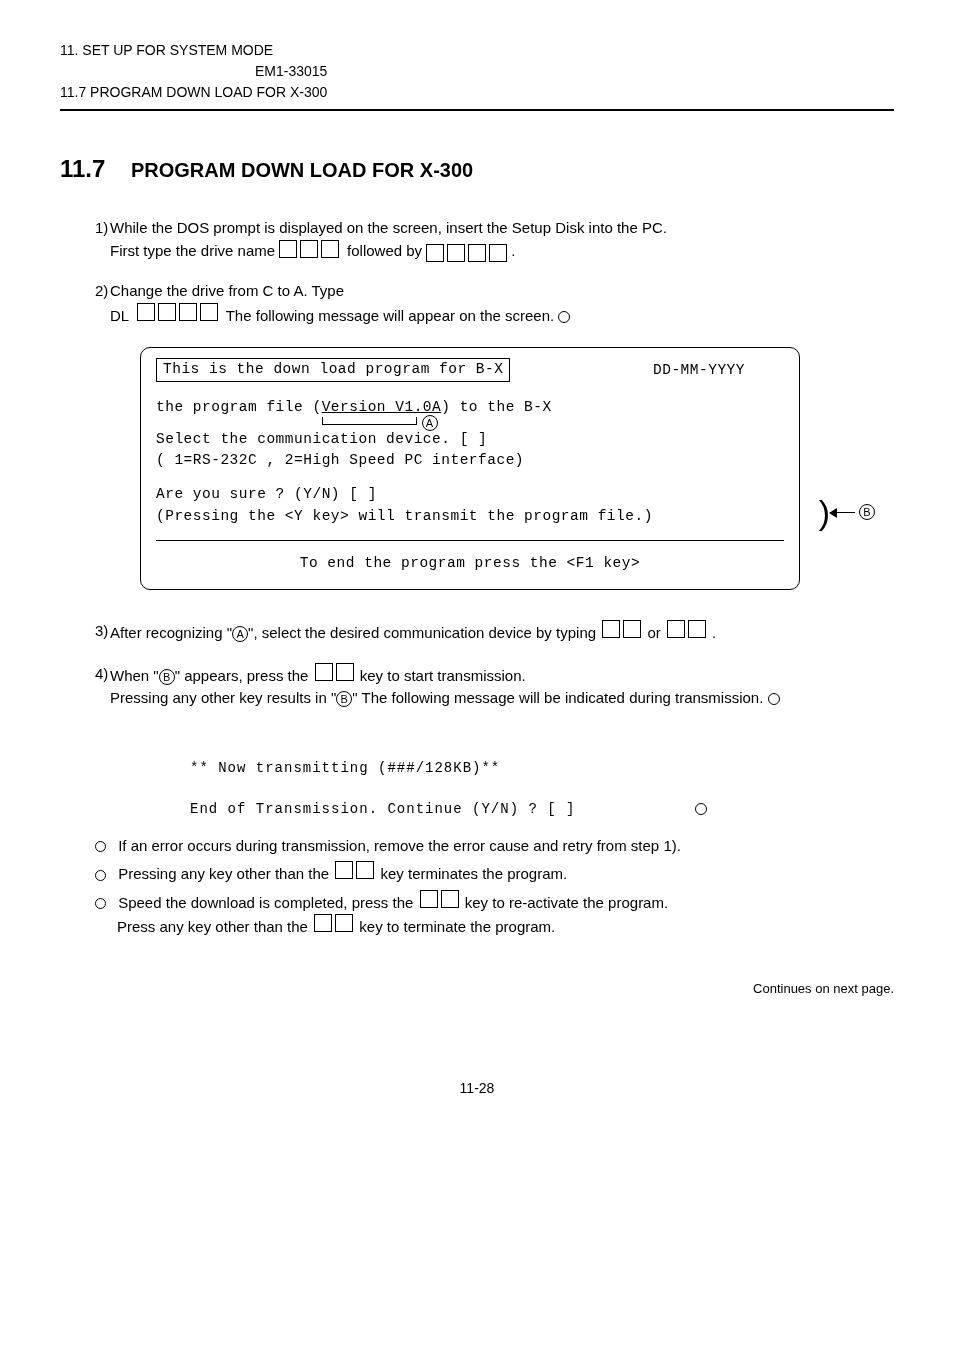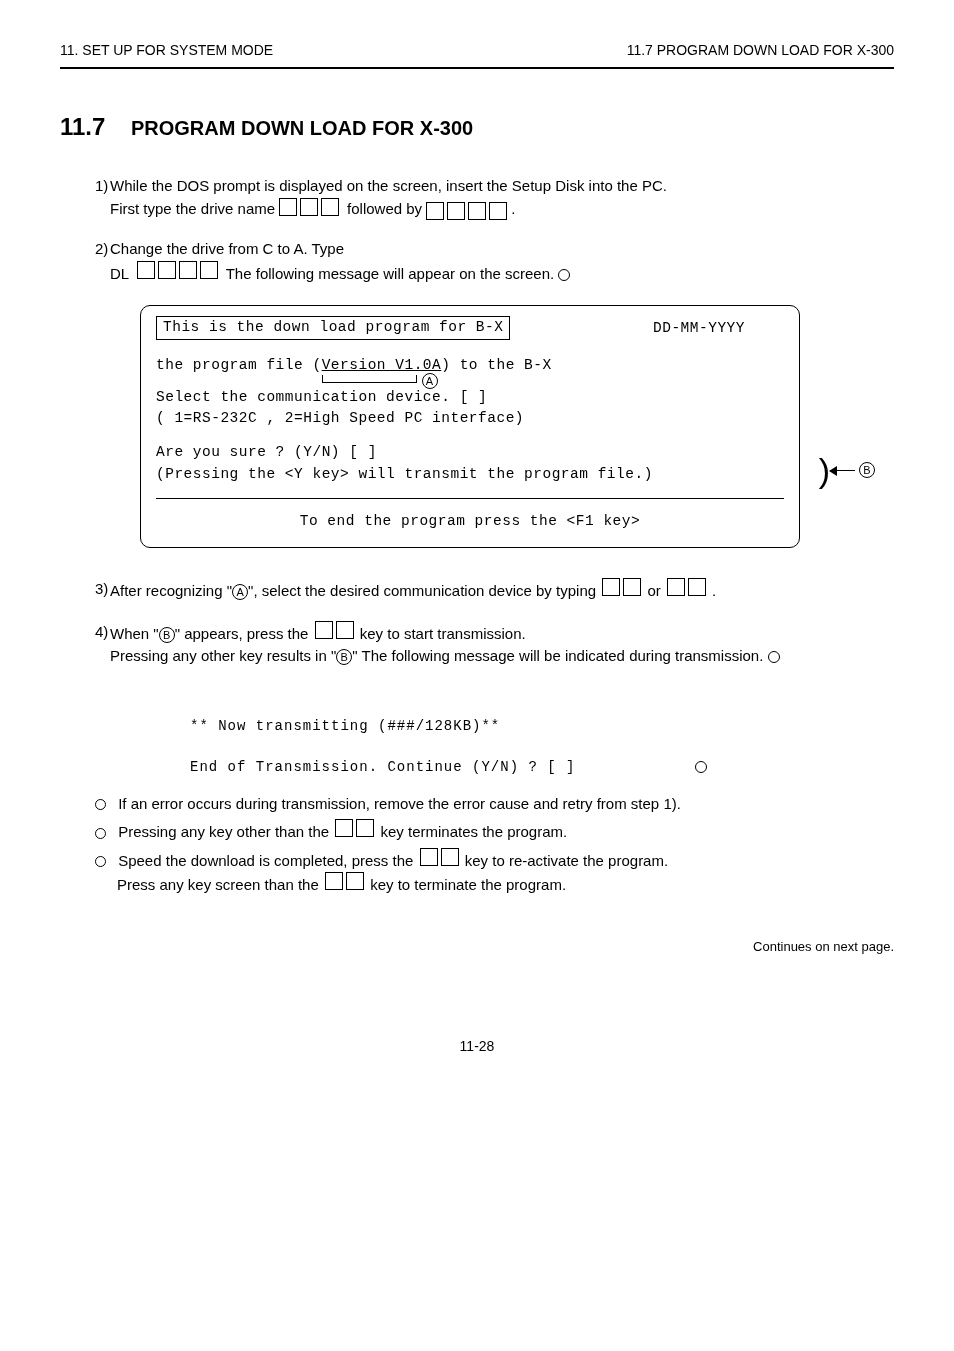--- a/index.html
+++ b/index.html
@@ -14,20 +14,21 @@
       font-size: 15px;
       line-height: 1.5;
     }
     .header {
       display: flex;
       justify-content: space-between;
       align-items: baseline;
       border-bottom: 2px solid #000;
       padding-bottom: 6px;
       margin-bottom: 40px;
+      flex-direction: column;
     }
     .header-left {
       font-size: 14px;
     }
     .header-right {
       font-size: 14px;
     }
     .section-title {
       font-size: 20px;
       font-weight: bold;
@@ -193,20 +194,21 @@
       margin-top: 80px;
       font-size: 14px;
     }
   </style>
 </head>
 <body>
 
 <div class="header">
   <div class="header-left">11. SET UP FOR SYSTEM MODE</div>
   <div class="header-right" style="text-align:right">
+    <div>EM1-33015</div>
     <div>11.7 PROGRAM DOWN LOAD FOR X-300</div>
   </div>
 </div>
 
 <div class="section-title">
   <span class="section-num">11.7</span>
   <span>PROGRAM DOWN LOAD FOR X-300</span>
 </div>
 
 <div class="item">
@@ -331,21 +333,21 @@
     <span> key terminates the program.</span>
   </div>
   <div class="bullet-item">
     <span class="small-circle"></span><span> Speed the download is completed, press the </span>
     <span class="key-boxes" style="margin:0 2px">
       <span class="key-box"></span>
       <span class="key-box"></span>
     </span>
     <span> key to re-activate the program.</span>
     <br>
-    <span style="margin-left:22px"> Press any key screen than the </span>
+    <span style="margin-left:22px"> Press any key other than the </span>
     <span class="key-boxes" style="margin:0 2px">
       <span class="key-box"></span>
       <span class="key-box"></span>
     </span>
     <span> key to terminate the program.</span>
   </div>
 </div>
 
 <div class="continue-text">Continues on next page.</div>
 

